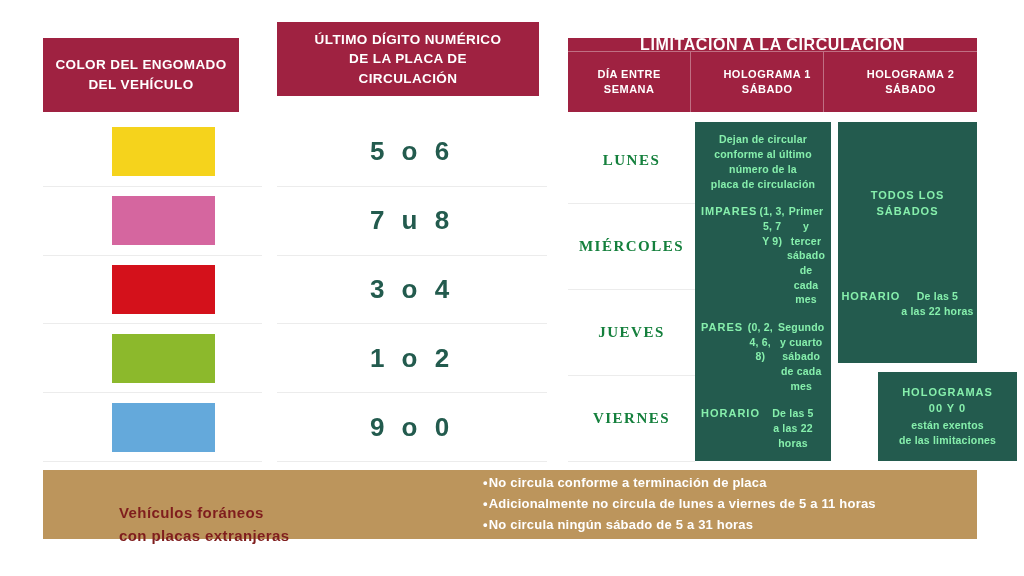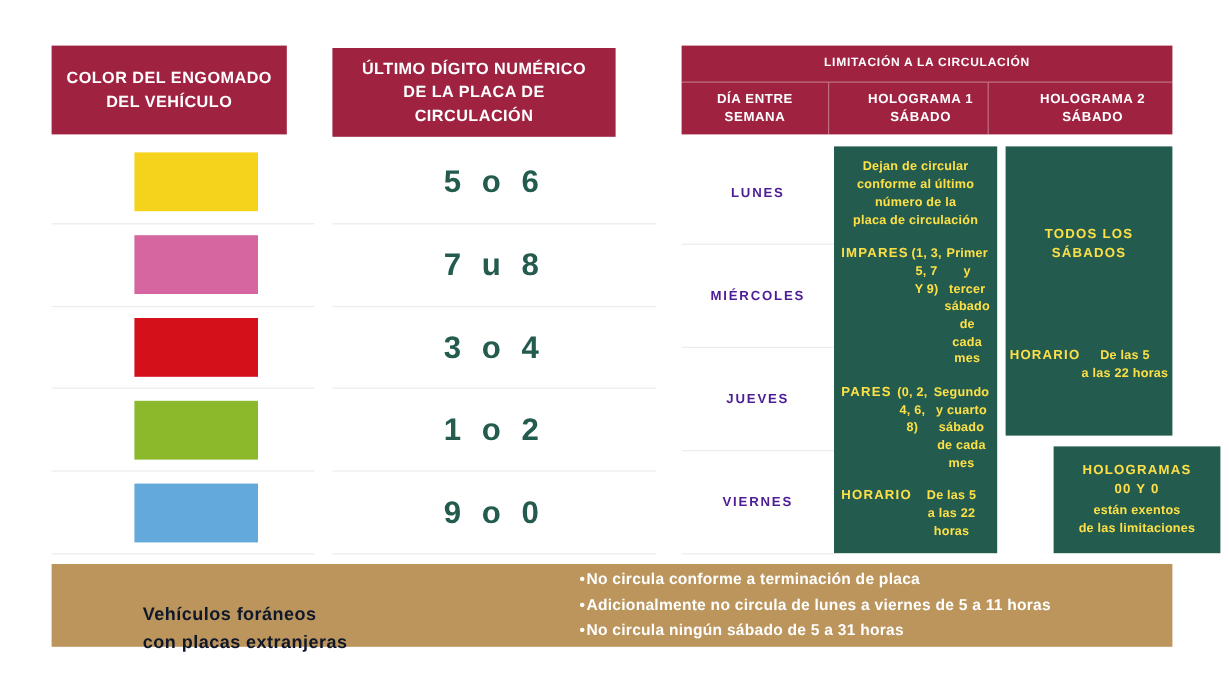--- a/index.html
+++ b/index.html
@@ -19,27 +19,27 @@
     background:#9F2241;
     color:#ffffff;
     display:flex; align-items:center; justify-content:center;
     text-align:center;
     font-weight:bold;
     font-size:13.5px;
     letter-spacing:.4px;
     line-height:1.45;
   }
   .hdr-col1 { left:43px;  top:38px; width:196px; height:74px; }
-  .hdr-col2 { left:277px; top:40px; width:236px; height:74px; }
+  .hdr-col2 { left:277px; top:22px; width:262px; height:74px; }
   .hdr-col3 { left:568px; top:38px; width:409px; height:74px;
               flex-direction:column; align-items:stretch; justify-content:flex-start; }
   .hdr-col3-title {
-    height:31px; display:flex; align-items:center; justify-content:center;
+    height:14px; display:flex; align-items:center; justify-content:center;
     border-bottom:1px solid rgba(255,255,255,.35);
-    font-size:10px; letter-spacing:.6px;
+    font-size:16px; letter-spacing:.6px;
   }
   .hdr-col3-sub { flex:1; display:flex; }
   .subhead {
     display:flex; align-items:center; justify-content:center;
     font-size:11px; font-weight:bold;
     letter-spacing:.5px; line-height:1.35;
   }
   .subhead + .subhead { border-left:1px solid rgba(255,255,255,.35);padding-left:20px; }
   .sub-dia   { width:127px; }
   .sub-holo1 { width:137px; }
@@ -52,48 +52,49 @@
   .col-day    { left:568px; width:127px; }
   .cell {
     flex:1; display:flex; align-items:center; justify-content:center;
     border-bottom:1px solid #ECECEC;
   }
   .swatch { width:103px; height:49px; position:relative; left:11px; }
   .digits {
     font-size:26px; font-weight:bold; color:#235B4E; letter-spacing:5px;
   }
   .day {
-    font-size:11px; font-weight:bold; color:#4c1d95; letter-spacing:1.5px;
+    font-size:15px; font-weight:bold; color:#15803d; letter-spacing:1.5px;
     text-align:center;
+    font-family:Liberation Serif, serif;
   }
 
   
   .greenbox {
     position:absolute;
     background:#235B4E;
-    color:#fde047;
+    color:#86efac;
     text-align:center;
     display:flex; flex-direction:column; align-items:center; justify-content:center;
   }
   .box-holo1 { left:695px; top:122px; width:136px; height:339px; gap:13px; padding:10px 6px; }
   .box-holo2-top { left:838px; top:122px; width:139px; height:241px; gap:70px; padding-top:22px; }
   .box-holo2-bot { left:878px; top:372px; width:139px; height:89px; gap:2px; }
   .gb-text  { font-size:10.5px; font-weight:600; line-height:1.4; letter-spacing:.2px; }
   .gb-title { font-size:11px; font-weight:800; letter-spacing:1px; line-height:1.4; }
   .gb-group { display:flex; flex-direction:row; gap:1px; }
 
   
   .footer {
     position:absolute; left:43px; top:470px; width:934px; height:69px;
     background:#BC955C; color:#ffffff;
     display:flex; align-items:center;
   }
   .footer-left {
     width:440px; padding-left:76px;
-    font-size:15px; font-weight:bold; color:#0f172a;
+    font-size:15px; font-weight:bold; color:#7f1d1d;
     line-height:1.5; letter-spacing:.4px;margin-top:40px;
   }
   .footer-bullets { flex:1; font-size:13px; font-weight:bold; line-height:1.6; letter-spacing:.2px; }
   .bullet-row { display:flex; }
   .bullet-char { margin-right:1px; }
 </style>
 </head>
 <body>
 
 <div class="page">

